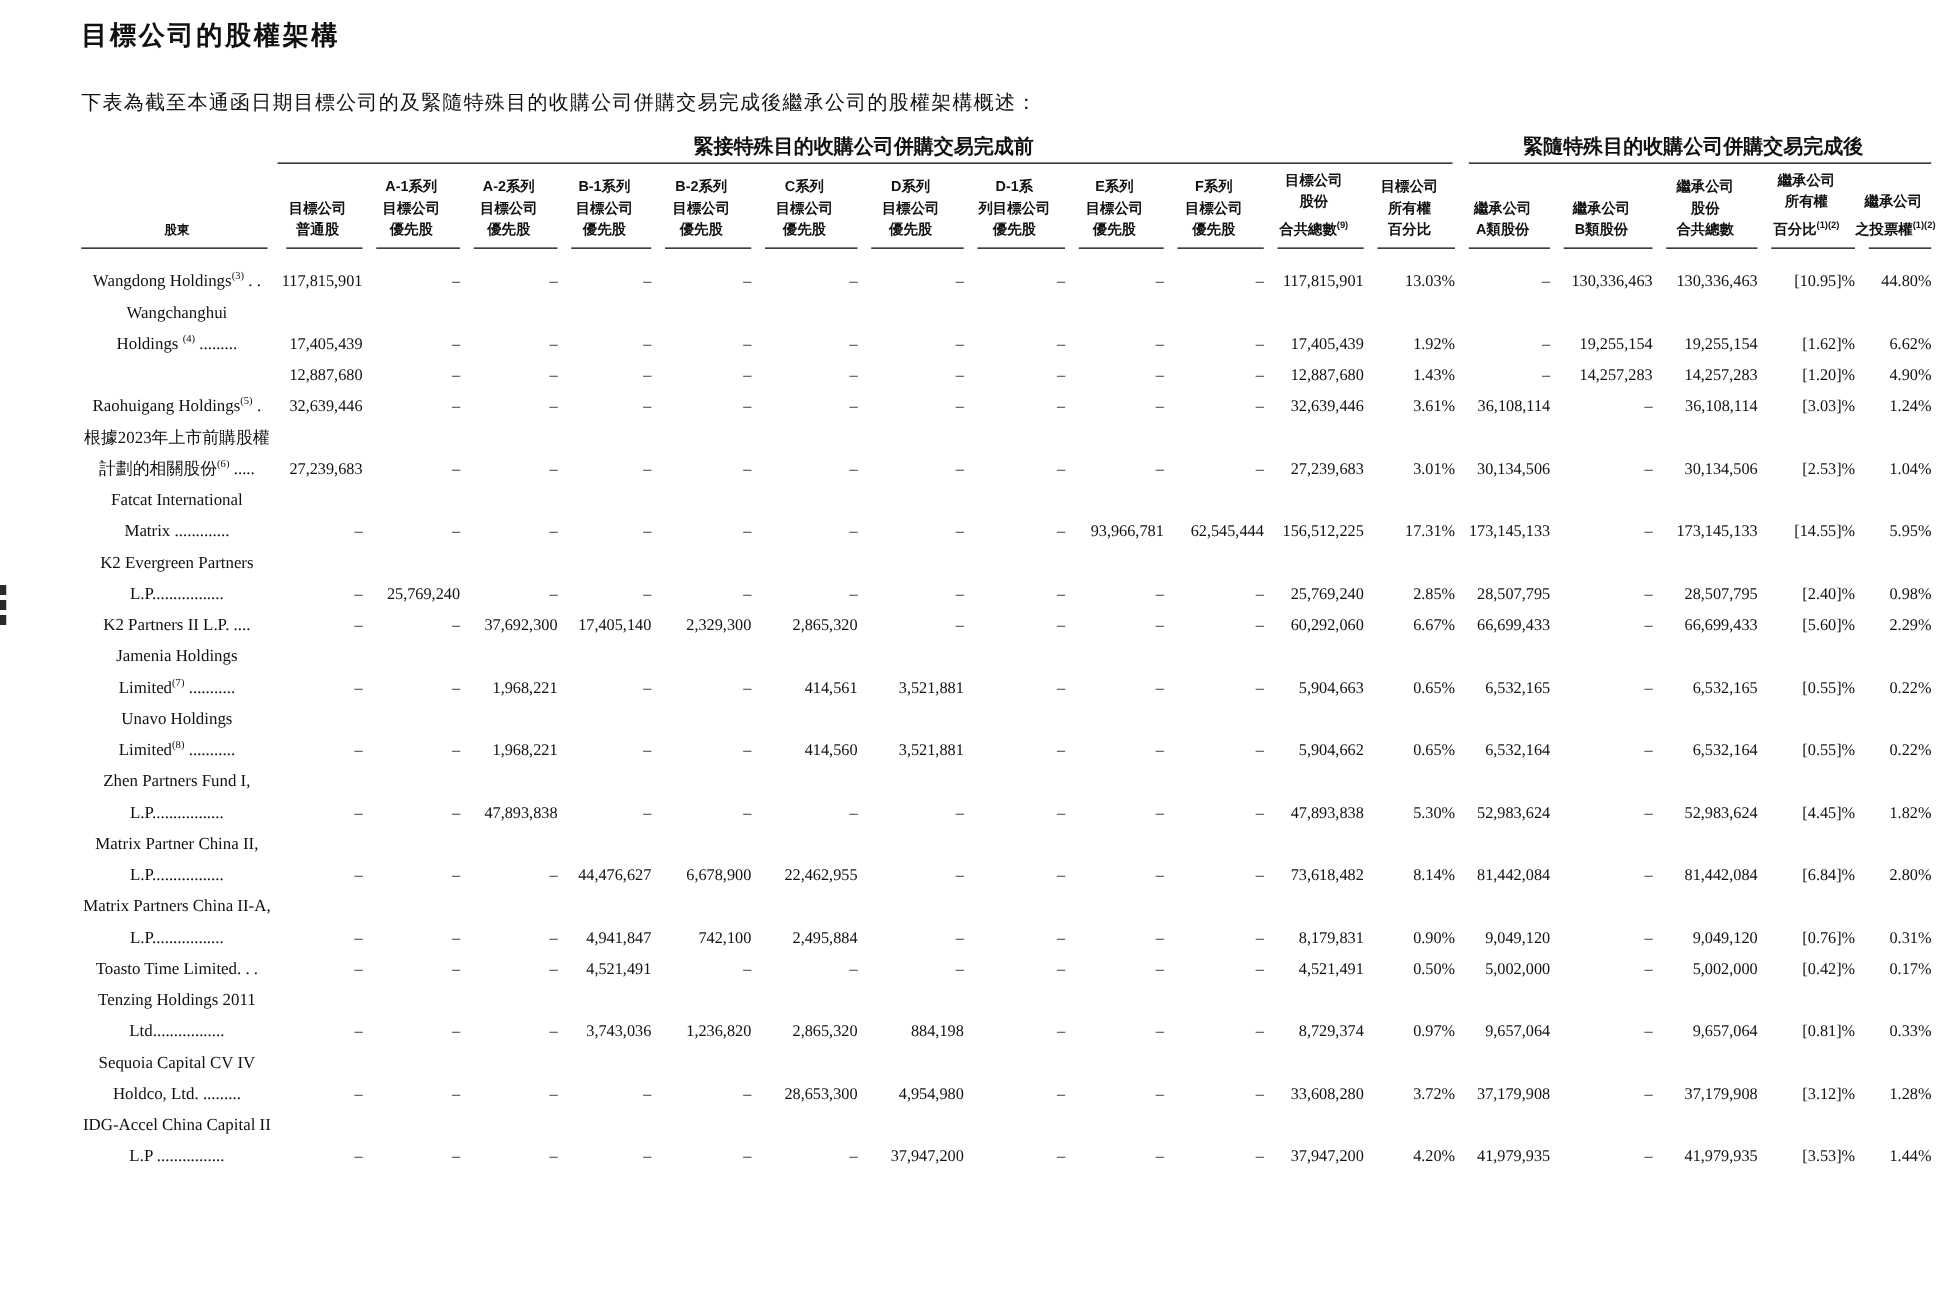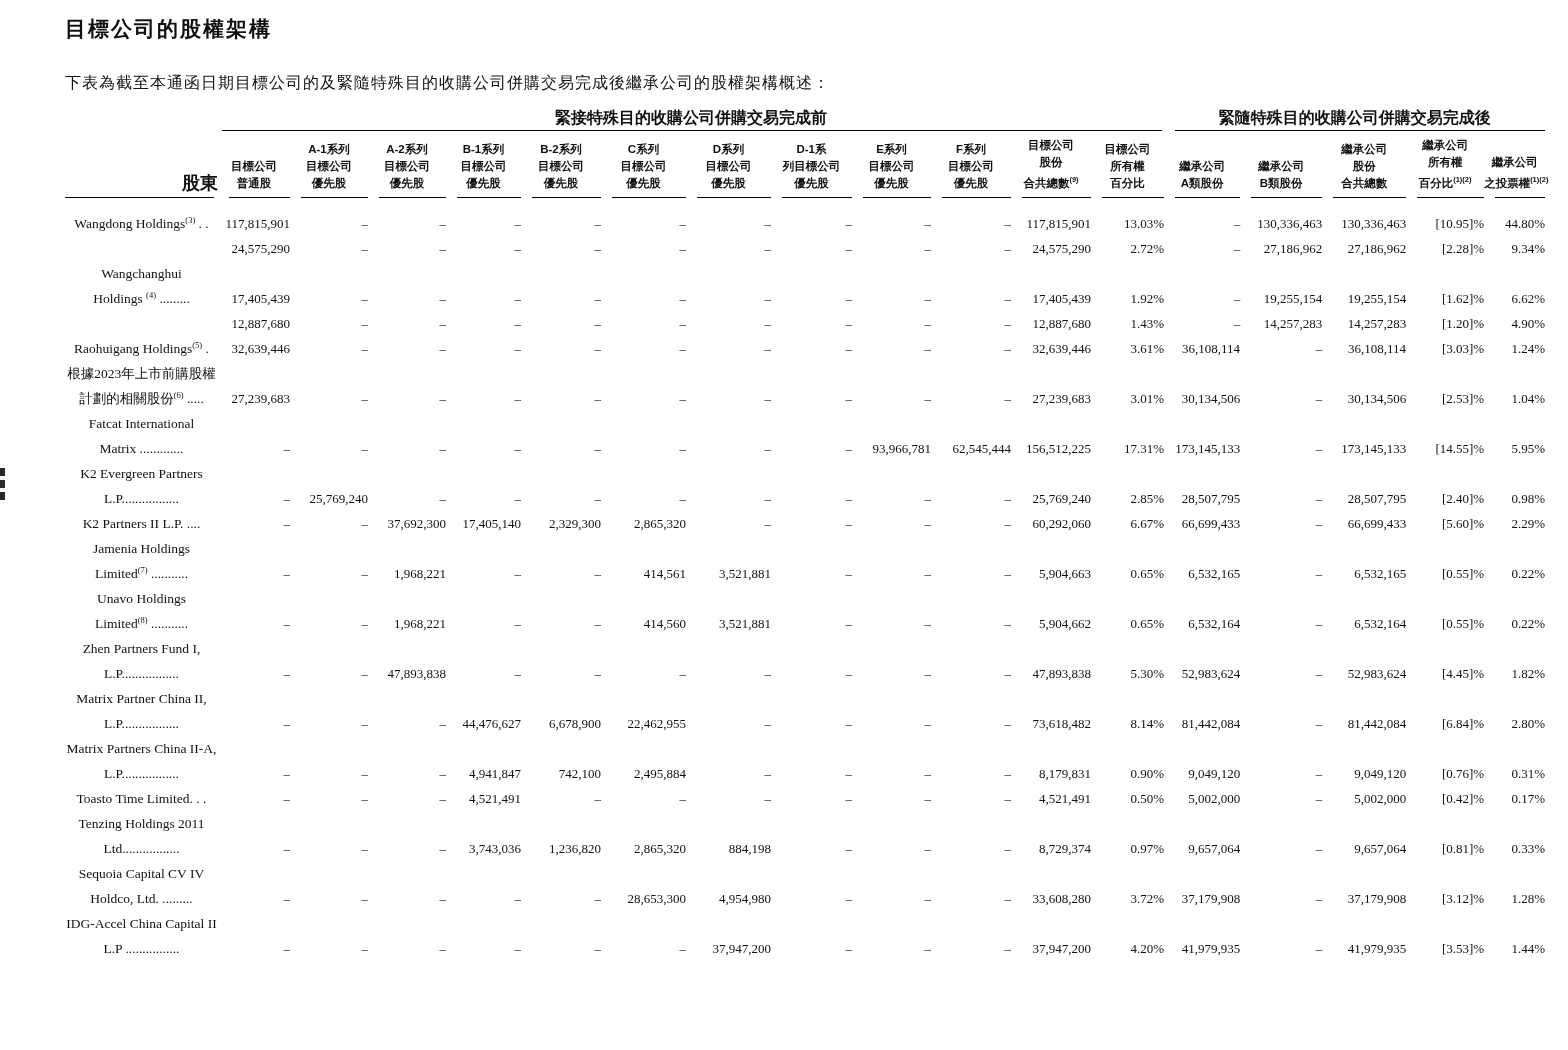--- a/index.html
+++ b/index.html
@@ -26,21 +26,21 @@
   
   thead th{vertical-align:bottom;font-weight:700;
     font-family:"Liberation Sans","DejaVu Sans",sans-serif;}
   .glabel{font-size:16px;line-height:16px;text-align:center;padding-bottom:4px;white-space:nowrap;}
   .grule{border-top:1.5px solid #000;height:0;}
   .grule.pre{margin-left:4px;margin-right:2px;}
   .grule.post{margin-left:11px;}
   .hline{font-size:11.5px;line-height:17px;text-align:center;white-space:nowrap;}
   .hline sup{font-size:7.5px;}
   .crule{border-top:1.5px solid #000;height:0;margin-left:11px;margin-top:5px;}
-  th.namecol .hline{text-align:right;font-size:18px;}
+  th.namecol .hline{text-align:center;font-size:10px;}
   th.namecol .crule{margin-left:0;margin-right:4px;}
   tr.cols-row th{padding-top:6px;}
   
   tr.spacer td{height:13px;}
   td.name{
     text-align:center;font-size:13.5px;line-height:25px;white-space:nowrap;
     overflow:visible;font-family:"Liberation Serif","DejaVu Serif",serif;
   }
   td.name sup{font-size:8.5px;line-height:0;}
   td.val{
@@ -214,40 +214,20 @@
             <td class="val">–</td>
             <td class="val">117,815,901</td>
             <td class="val">13.03%</td>
             <td class="val">–</td>
             <td class="val">130,336,463</td>
             <td class="val">130,336,463</td>
             <td class="val">[10.95]%</td>
             <td class="val">44.80%</td>
           </tr>
           <tr>
-            <td class="name"></td>
-            <td class="val">24,575,290</td>
-            <td class="val">–</td>
-            <td class="val">–</td>
-            <td class="val">–</td>
-            <td class="val">–</td>
-            <td class="val">–</td>
-            <td class="val">–</td>
-            <td class="val">–</td>
-            <td class="val">–</td>
-            <td class="val">–</td>
-            <td class="val">24,575,290</td>
-            <td class="val">2.72%</td>
-            <td class="val">–</td>
-            <td class="val">27,186,962</td>
-            <td class="val">27,186,962</td>
-            <td class="val">[2.28]%</td>
-            <td class="val">9.34%</td>
-          </tr>
-          <tr>
             <td class="name">Wangchanghui</td>
             <td colspan="17"></td>
           </tr>
           <tr>
             <td class="name">Holdings <sup>(4)</sup> .........</td>
             <td class="val">17,405,439</td>
             <td class="val">–</td>
             <td class="val">–</td>
             <td class="val">–</td>
             <td class="val">–</td>

